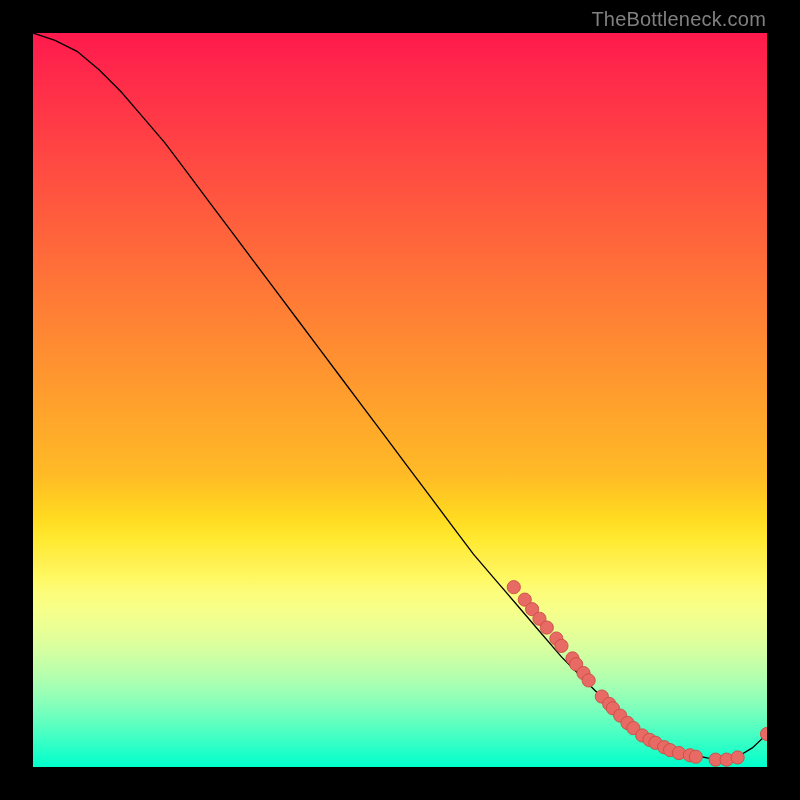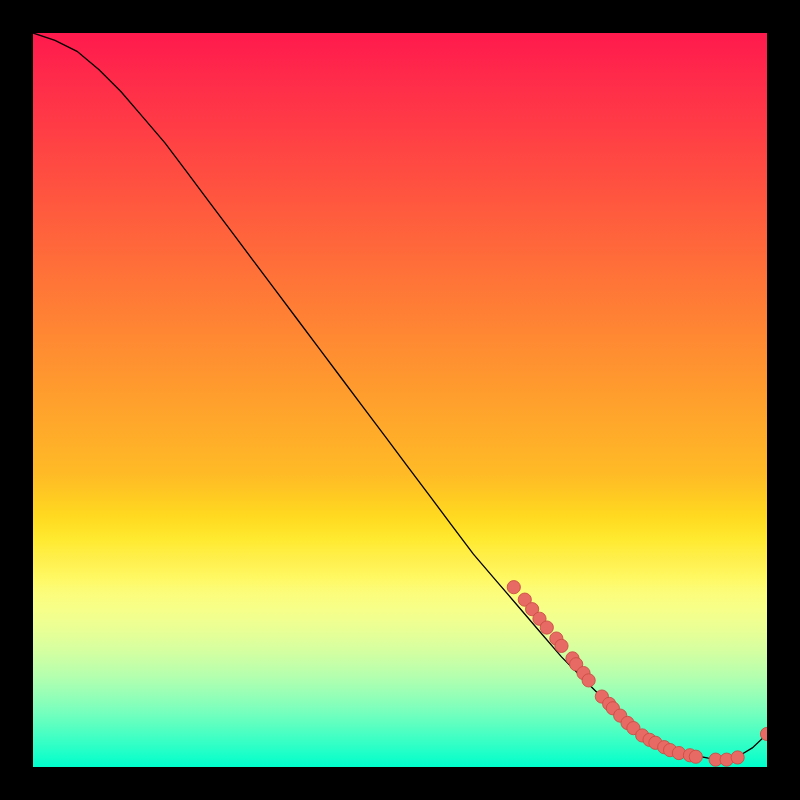--- a/index.html
+++ b/index.html
@@ -111,13 +111,14 @@
           <circle cx="88.000" cy="98.100" r="0.9" fill="#e86a64" stroke="#c94c44" stroke-width="0.12"></circle>
           <circle cx="89.500" cy="98.400" r="0.9" fill="#e86a64" stroke="#c94c44" stroke-width="0.12"></circle>
           <circle cx="90.300" cy="98.600" r="0.9" fill="#e86a64" stroke="#c94c44" stroke-width="0.12"></circle>
           <circle cx="93.000" cy="99.000" r="0.9" fill="#e86a64" stroke="#c94c44" stroke-width="0.12"></circle>
           <circle cx="94.500" cy="99.000" r="0.9" fill="#e86a64" stroke="#c94c44" stroke-width="0.12"></circle>
           <circle cx="96.000" cy="98.700" r="0.9" fill="#e86a64" stroke="#c94c44" stroke-width="0.12"></circle>
           <circle cx="100.000" cy="95.500" r="0.9" fill="#e86a64" stroke="#c94c44" stroke-width="0.12"></circle>
         </g>
     </svg>
   </div>
+  <div class="watermark">TheBottleneck.com</div>
 </div>
 
 </body></html>

